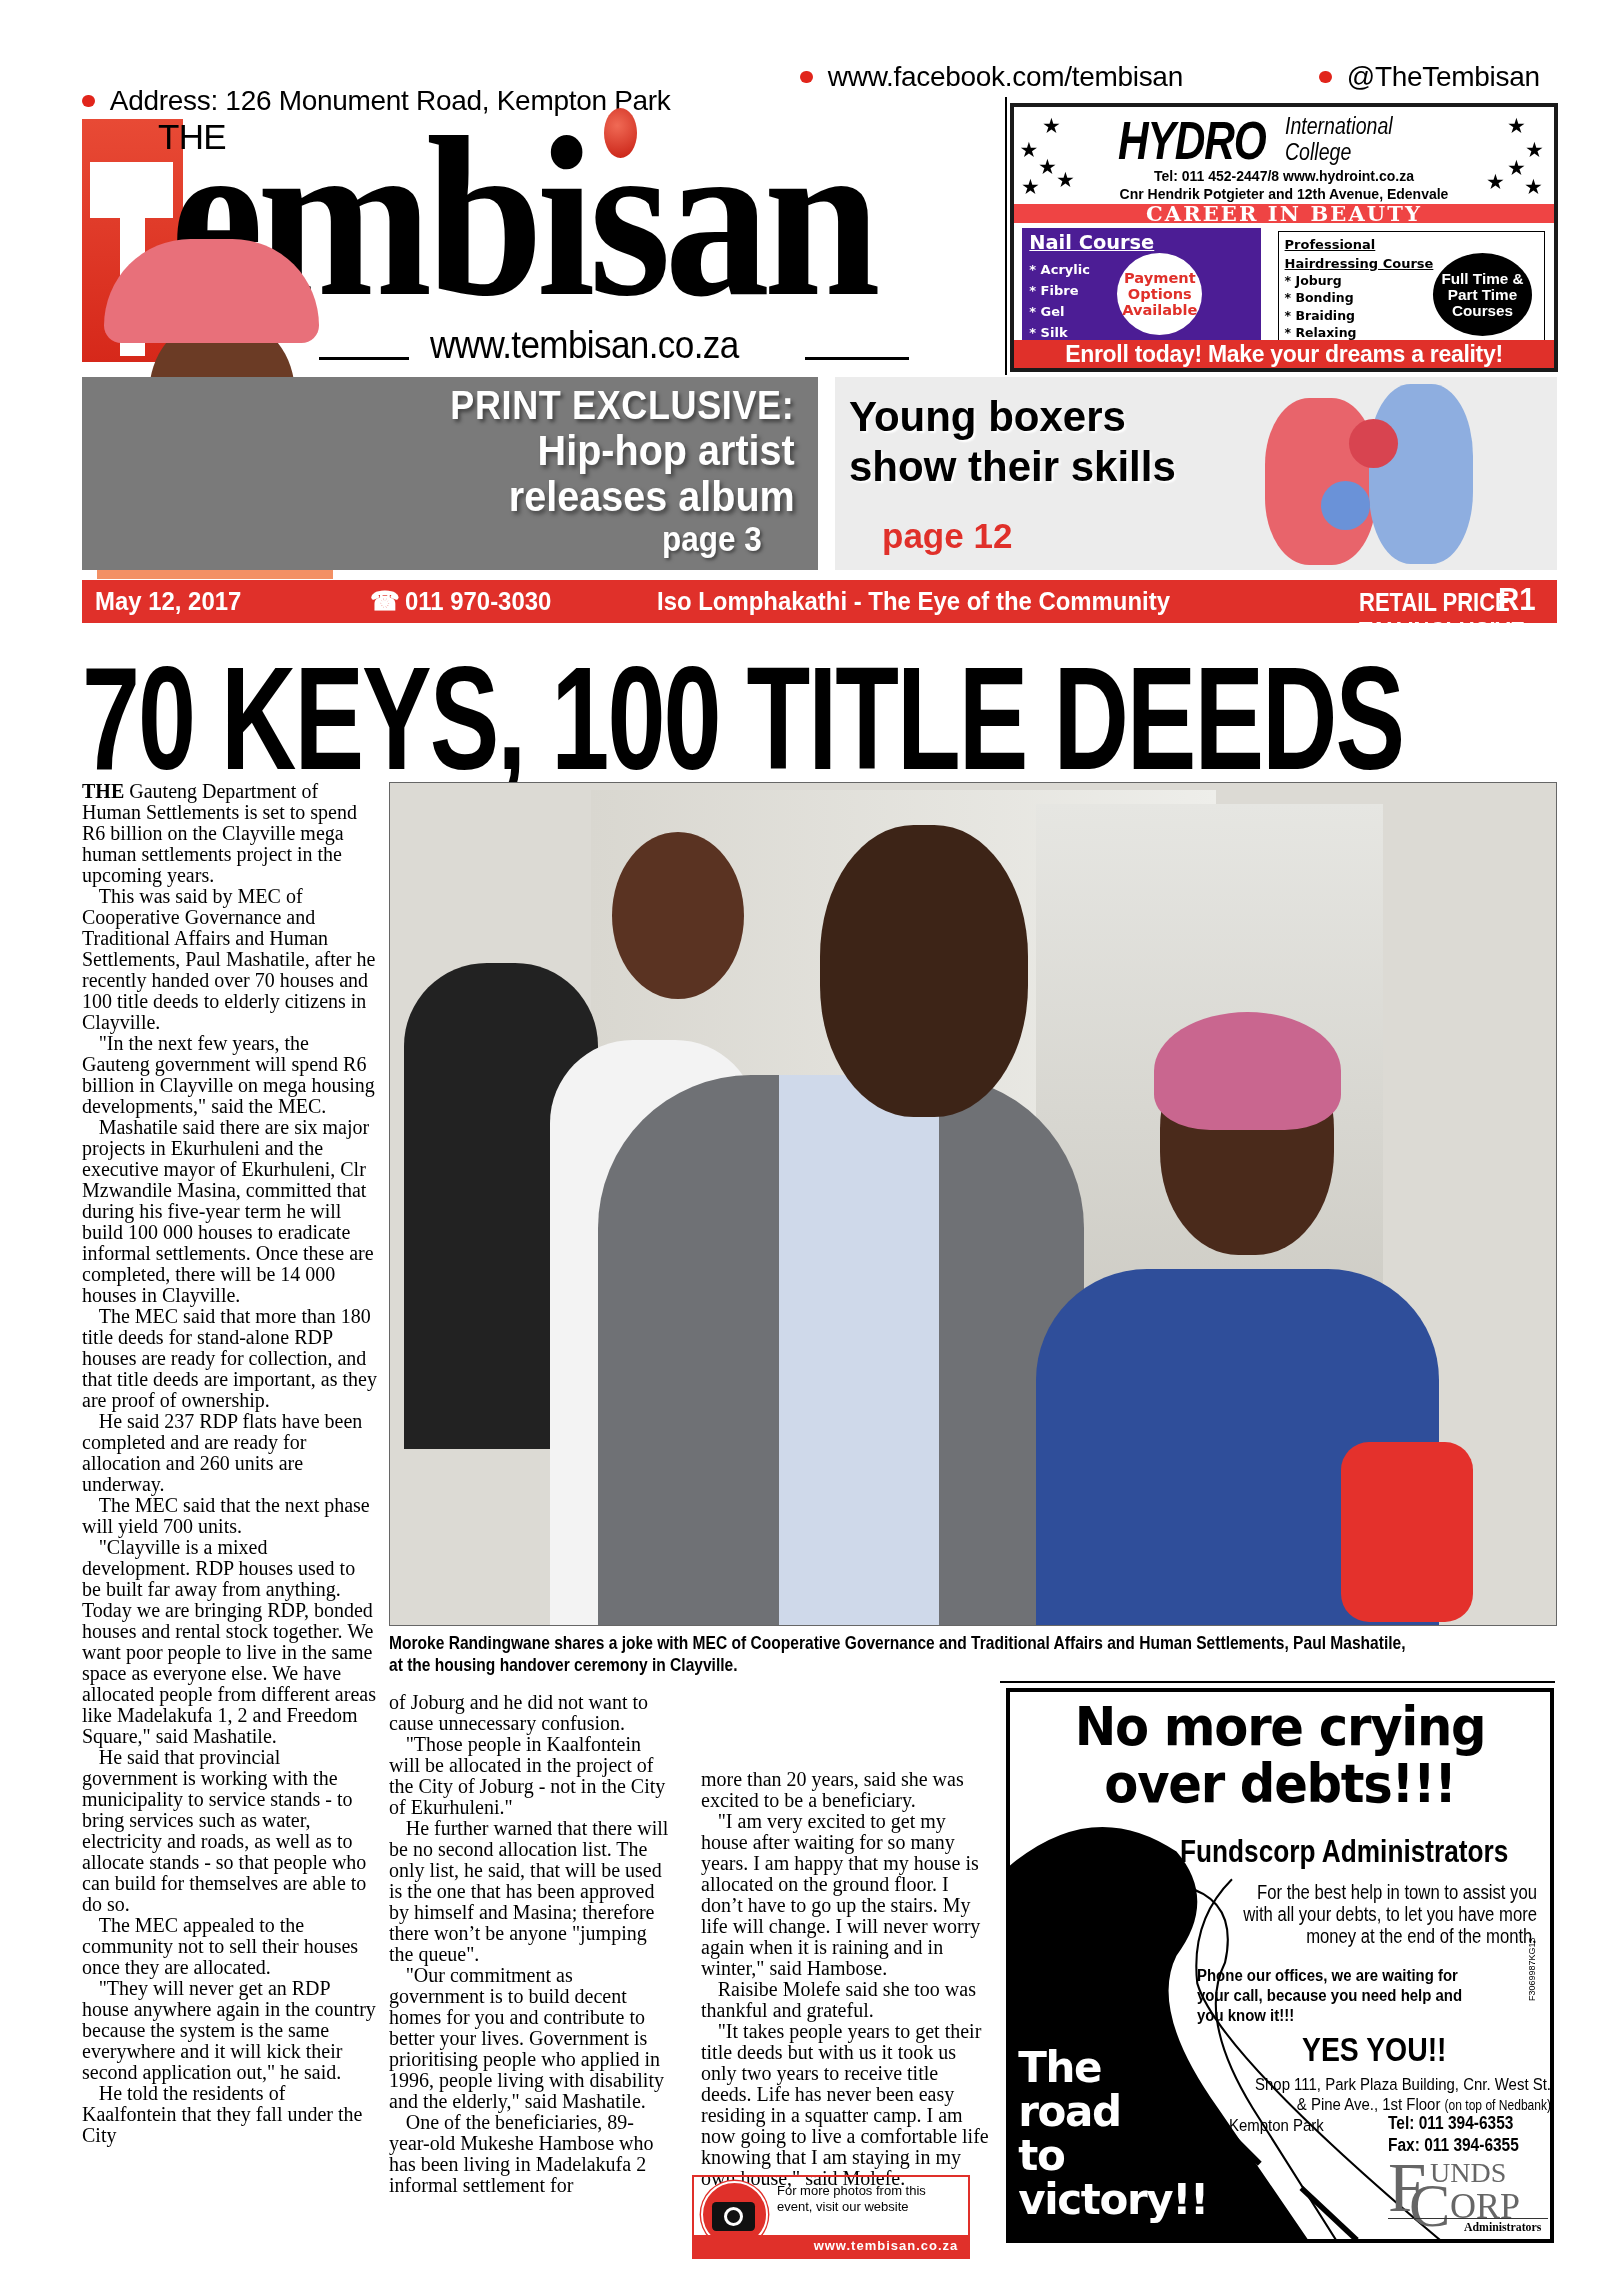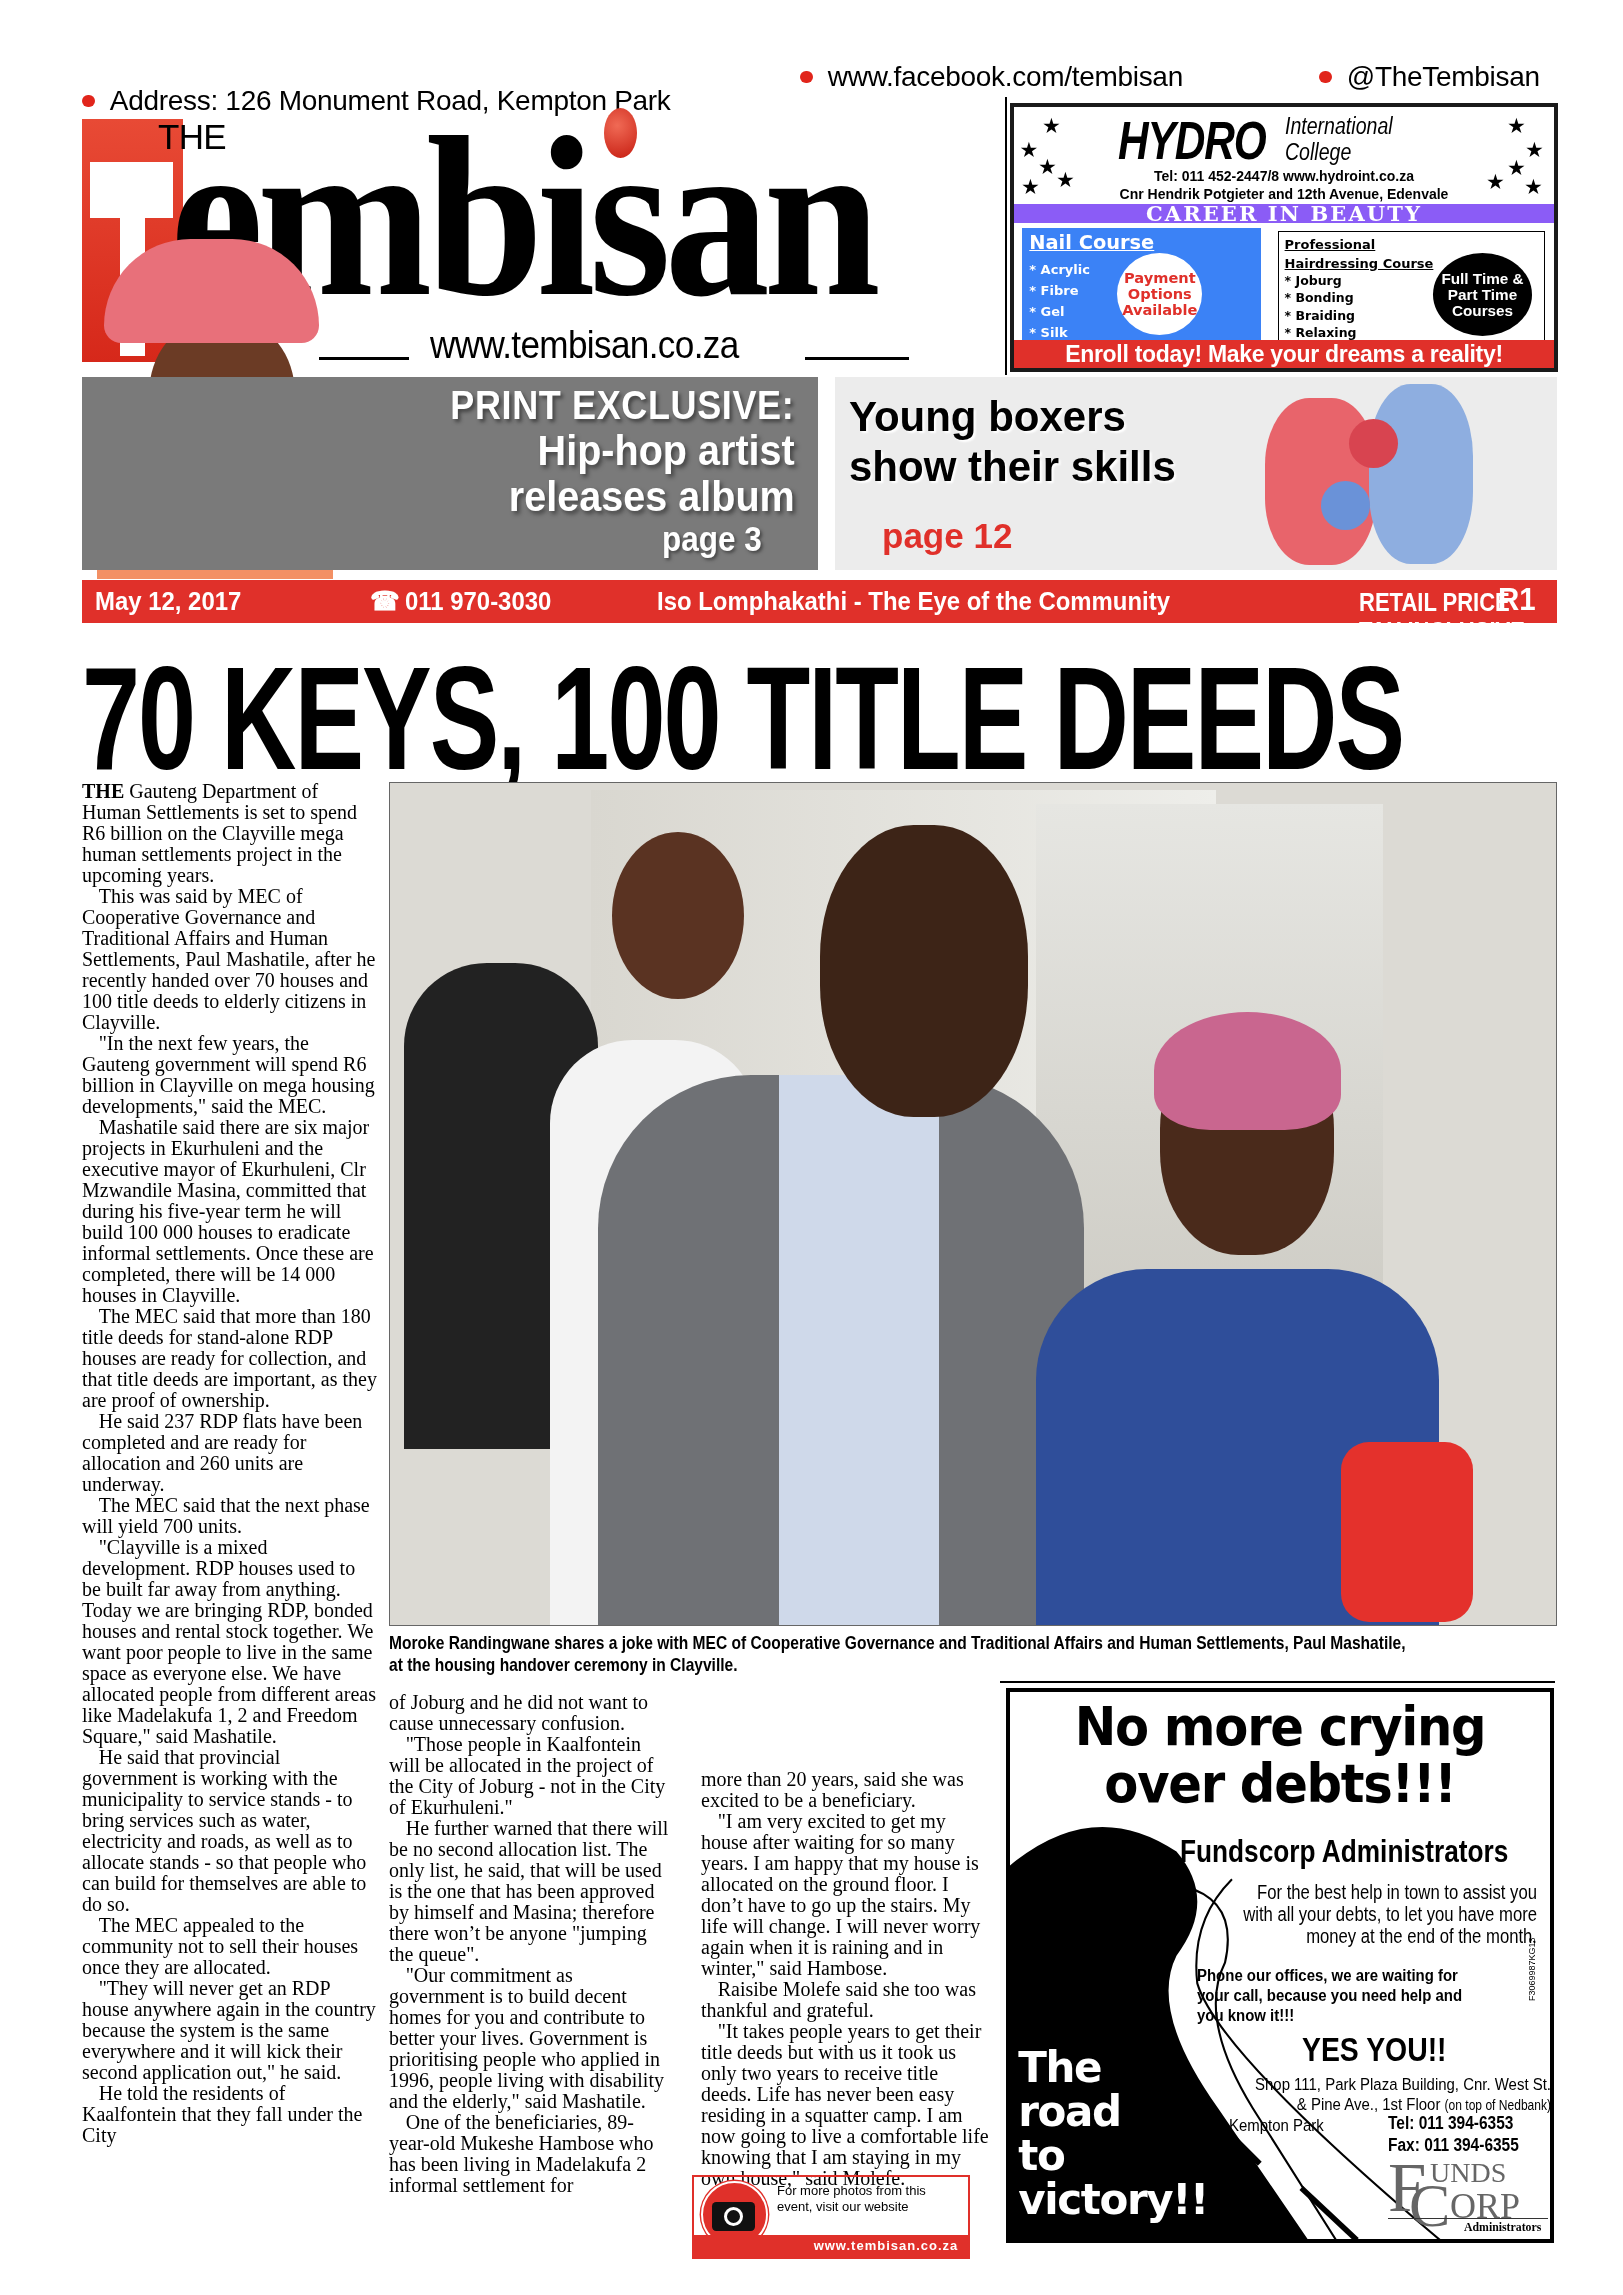--- a/index.html
+++ b/index.html
@@ -27,22 +27,22 @@
   .cover-person .face { position: absolute; left: 66px; top: 83px; width: 146px; height: 180px; border-radius: 40% 40% 45% 45%; background: #6b3b25; }
   .cover-person .shirt { position: absolute; left: 14px; top: 229px; width: 236px; height: 111px; border-radius: 83px 83px 0 0; background: #f39064; }
 
   
   .hydro { position: absolute; left: 1010px; top: 103px; width: 548px; height: 269px; border: 4.2px solid #1a1a1a; background: #fff; }
   .hydro .star { position: absolute; font-size: 21px; line-height: 1; }
   .hydro .brand { position: absolute; left: 104px; top: 2.8px; font-family: "Liberation Sans", sans-serif; font-style: italic; font-weight: bold; font-size: 53px; letter-spacing: -1.4px; transform: scaleX(0.8); transform-origin: left top; }
   .hydro .brand-sub { position: absolute; left: 271px; top: 5.6px; font-style: italic; font-size: 23px; line-height: 26px; transform: scaleX(0.85); transform-origin: left top; }
   .hydro .tel { position: absolute; left: 0; right: 0; top: 61px; text-align: center; font-weight: bold; font-size: 14px; }
   .hydro .addr { position: absolute; left: 0; right: 0; top: 79px; text-align: center; font-weight: bold; font-size: 14px; }
-  .hydro .career { position: absolute; left: 0; right: 0; top: 97px; height: 19.4px; background: #8b5cf6; color: #fff; text-align: center; font-family: "DejaVu Serif", serif; font-weight: bold; font-size: 21px; line-height: 19.4px; letter-spacing: 2.1px; }
-  .hydro .nail { position: absolute; left: 8.3px; top: 121px; width: 239px; height: 112px; background: #3b82f6; color: #fff; }
+  .hydro .career { position: absolute; left: 0; right: 0; top: 97px; height: 19.4px; background: #ef4444; color: #fff; text-align: center; font-family: "DejaVu Serif", serif; font-weight: bold; font-size: 21px; line-height: 19.4px; letter-spacing: 2.1px; }
+  .hydro .nail { position: absolute; left: 8.3px; top: 121px; width: 239px; height: 112px; background: #4c1d95; color: #fff; }
   .hydro .nail .title { position: absolute; left: 7px; top: 2.8px; font-family: "DejaVu Sans", sans-serif; font-weight: bold; font-size: 19.4px; text-decoration: underline; }
   .hydro .nail ul { list-style: none; position: absolute; left: 7px; top: 30.5px; font-family: "DejaVu Sans", sans-serif; font-weight: bold; font-size: 13px; line-height: 21px; }
   .hydro .pay { position: absolute; left: 95px; top: 25px; width: 85px; height: 82px; border-radius: 50%; background: #fff; color: #e0302a; text-align: center; font-family: "DejaVu Sans", sans-serif; font-weight: bold; font-size: 14.6px; line-height: 16px; display: flex; align-items: center; justify-content: center; flex-direction: column; }
   .hydro .hair { position: absolute; left: 264px; top: 124px; width: 267px; height: 111px; border: 1.4px solid #000; }
   .hydro .hair .title { position: absolute; left: 5.6px; top: 2.8px; font-family: "DejaVu Sans", sans-serif; font-weight: bold; font-size: 13px; line-height: 19px; text-decoration: underline; width: 167px; }
   .hydro .hair ul { list-style: none; position: absolute; left: 5.6px; top: 40px; font-family: "DejaVu Sans", sans-serif; font-weight: bold; font-size: 12.5px; line-height: 17.4px; }
   .hydro .fulltime { position: absolute; left: 154px; top: 21px; width: 99px; height: 83px; border-radius: 50%; background: #000; color: #fff; text-align: center; font-weight: bold; font-size: 15.3px; line-height: 16px; display: flex; align-items: center; justify-content: center; flex-direction: column; }
   .hydro .enroll { position: absolute; left: 0; right: 0; bottom: 0; height: 28px; background: #e0302a; color: #fff; text-align: center; font-weight: bold; font-size: 23px; line-height: 28px; transform-origin: center; letter-spacing: -0.3px; }
 
   

